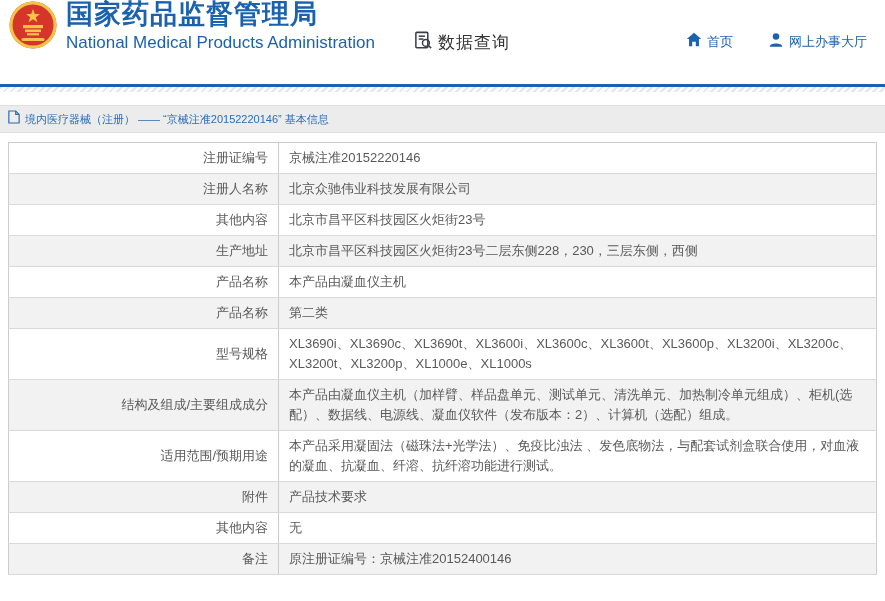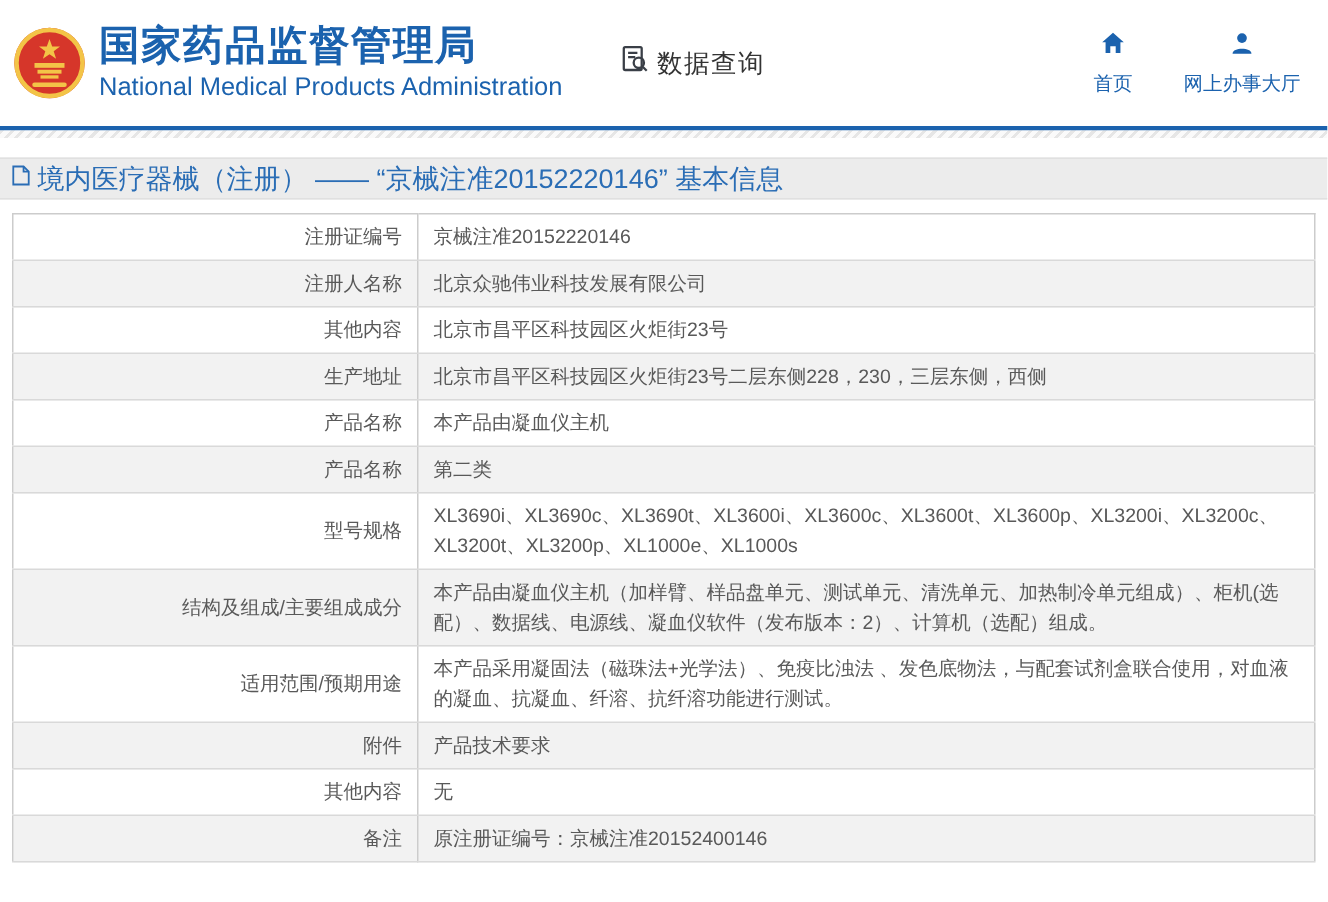--- a/index.html
+++ b/index.html
@@ -7,21 +7,20 @@
     width: 885px; height: 601px;
     overflow: hidden;
     background: #fff;
     font-family: "Liberation Sans", "DejaVu Sans", sans-serif;
     color: #595959;
   }
   
   .header {
     height: 84px;
     display: flex;
-    align-items: center;
     padding: 0 10px 0 8px;
     background: #fff;
   }
   .logo { width: 50px; height: 50px; flex: 0 0 auto; }
   .brand { margin-left: 8px; }
   .brand-title {
     font-size: 27px;
     font-weight: bold;
     color: #1b62ae;
     letter-spacing: 1px;
@@ -40,21 +39,20 @@
   }
   .section-tag .txt {
     font-size: 17px;
     color: #333;
     letter-spacing: 1px;
   }
   .spacer { flex: 1; }
   .top-nav { display: flex; gap: 34px; margin-right: 8px; }
   .nav-item {
     display: flex;
-    flex-direction: column;
     align-items: center;
     gap: 4px;
     cursor: pointer;
   }
   .nav-item .lbl { font-size: 13px; color: #1b62ae; }
   
   .blue-rule { height: 3px; background: #1b62ae; }
   .hatch-rule {
     height: 5px;
     background: repeating-linear-gradient(135deg, #e6e6e6 0 2px, #fafafa 2px 5px);
@@ -65,21 +63,21 @@
     height: 28px;
     background: #ececec;
     border-top: 1px solid #e0e0e0;
     border-bottom: 1px solid #e0e0e0;
     display: flex;
     align-items: center;
     padding: 0 8px;
     gap: 5px;
   }
   .breadcrumb-bar .crumb {
-    font-size: 18px;
+    font-size: 11px;
     color: #2a6db5;
   }
   
   .table-wrap { margin: 9px 8px 0 8px; }
   table.info {
     width: 869px;
     border-collapse: collapse;
     border: 1px solid #ccc;
     font-size: 13px;
   }

